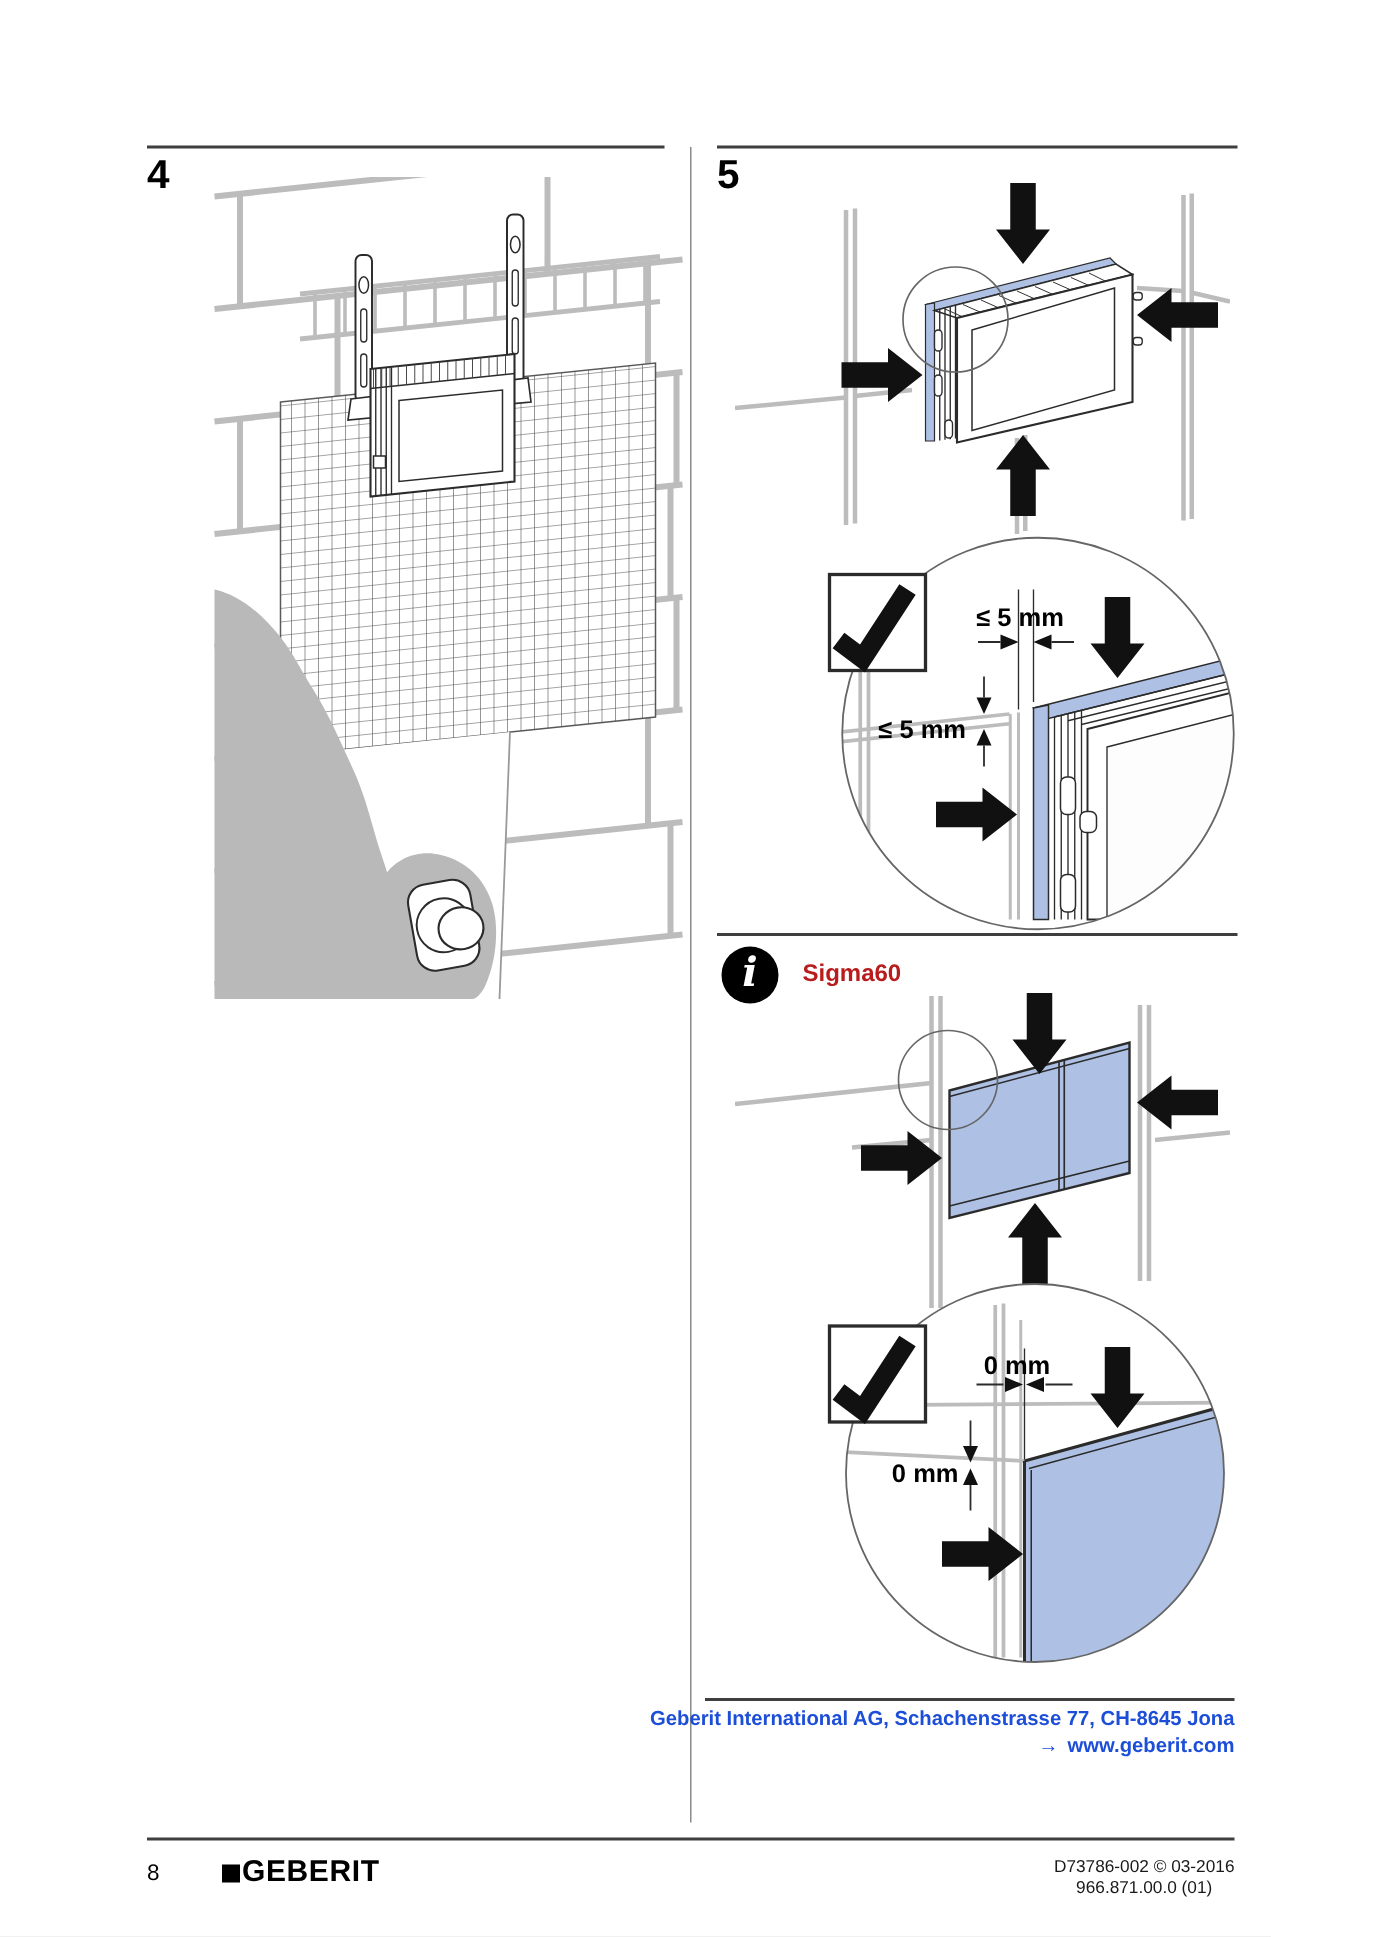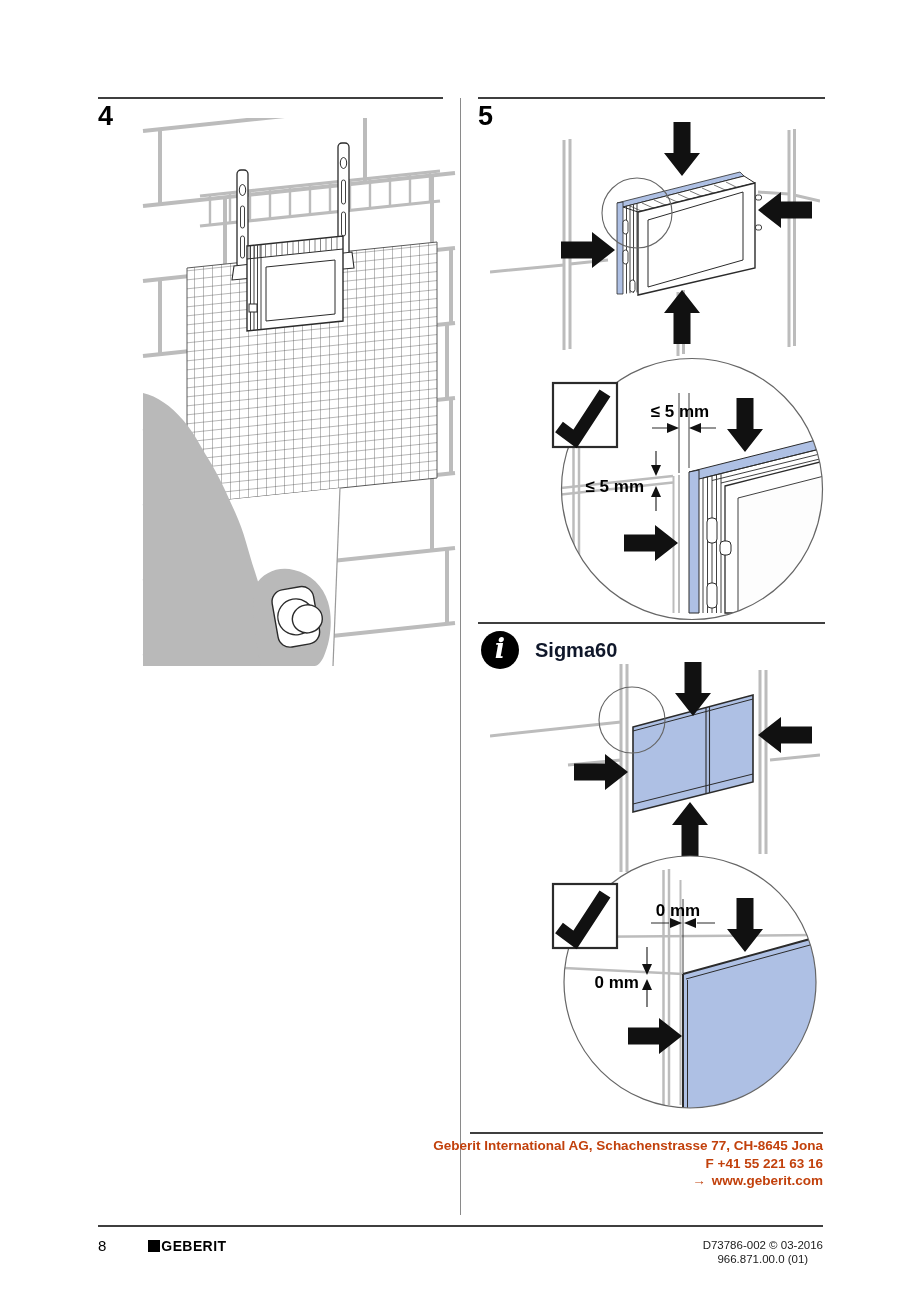--- a/index.html
+++ b/index.html
@@ -7,28 +7,28 @@
   body { font-family:"Liberation Sans", sans-serif; color:#111; }
   .page { position:relative; width:920px; height:1291px; background:#ffffff; overflow:hidden; margin:0 auto; }
   .abs { position:absolute; }
   .rule { position:absolute; background:#3f3f3f; height:2px; }
   .v-divider { position:absolute; width:1px; background:#8a8a8a; }
   .step-number { position:absolute; font-size:27px; font-weight:bold; color:#000; }
   .info-row { position:absolute; display:flex; align-items:center; }
   .info-icon { width:38px; height:38px; border-radius:50%; background:#000; color:#fff;
                display:flex; align-items:center; justify-content:center;
                font-family:"DejaVu Serif", serif; font-style:italic; font-weight:bold; font-size:27px; line-height:1; padding-bottom:3px; }
-  .info-label { margin-left:16px; font-size:20px; font-weight:bold; color:#0f172a; }
-  .contact { position:absolute; text-align:right; font-weight:bold; font-size:13.5px; line-height:17.6px; color:#c2410c; white-space:nowrap; }
+  .info-label { margin-left:16px; font-size:16px; font-weight:bold; color:#b91c1c; }
+  .contact { position:absolute; text-align:right; font-weight:bold; font-size:13.5px; line-height:17.6px; color:#1d4ed8; white-space:nowrap; }
   .contact .arrow { font-weight:bold; margin-right:6px; }
   .footer-left { position:absolute; display:flex; align-items:center; }
   .page-num { font-size:15px; color:#000; }
   .logo { display:flex; align-items:center; margin-left:42px; }
   .logo-square { width:12px; height:12px; background:#000; margin-right:1px; }
-  .logo-text { font-size:14px; font-weight:bold; letter-spacing:0.4px; color:#000; }
+  .logo-text { font-size:20px; font-weight:bold; letter-spacing:0.4px; color:#000; }
   .doc-ids { position:absolute; text-align:center; font-size:11.5px; line-height:13.5px; color:#1a1a1a; }
   svg text { font-family:"Liberation Sans", sans-serif; }
 </style>
 </head>
 <body>
 
 <div class="page">
 
   <svg width="0" height="0" style="position:absolute" aria-hidden="true">
     <defs>
@@ -237,21 +237,20 @@
     <text x="99" y="133" font-size="17" font-weight="bold" text-anchor="end" fill="#000">0 mm</text>
     <g>
       <rect x="13" y="29" width="64" height="64" fill="#ffffff" stroke="#2b2b2b" stroke-width="2.2"></rect>
       <use href="#check" transform="translate(13,31)"></use>
     </g>
   </svg>
 
   <div class="rule" style="left:470px; top:1132px; width:353px; height:1.5px;"></div>
   <div class="contact" style="right:97px; top:1137px;">
     <div>Geberit International AG, Schachenstrasse 77, CH-8645 Jona</div>
-    <div>F +41 55 221 63 16</div>
     <div>
       <span class="arrow">→</span><span>www.geberit.com</span>
     </div>
   </div>
 
   <div class="rule" style="left:98px; top:1225px; width:725px; height:1.5px;"></div>
   <div class="footer-left" style="left:98px; top:1237px;">
     <span class="page-num">8</span>
     <span class="logo">
       <span class="logo-square"></span>

